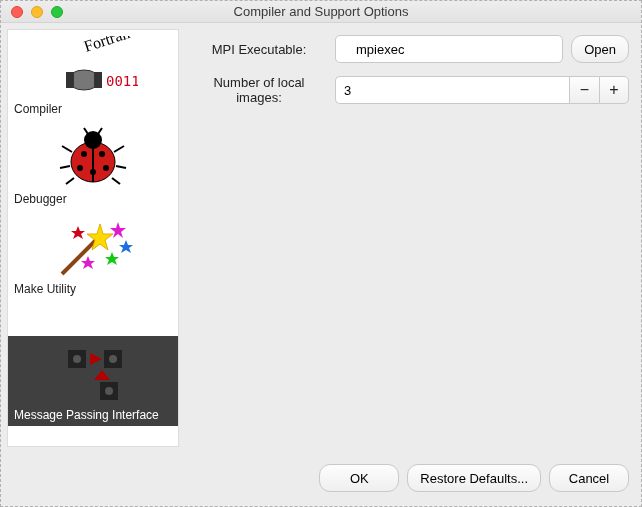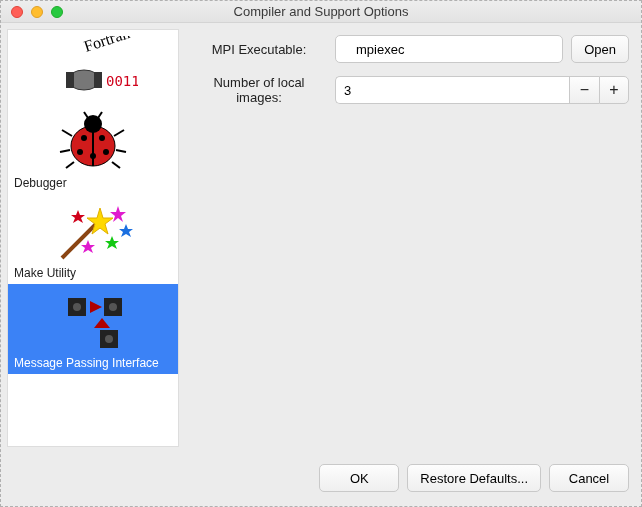--- a/index.html
+++ b/index.html
@@ -54,22 +54,23 @@
     margin: 6px 0 6px 6px;
     border: 1px solid #ddd;
     overflow-y: auto;
   }
   .sb-item {
     padding: 6px 4px 4px 4px;
     font-size: 12px;
     color: #222;
   }
   .sb-item.selected {
-    background: #3b82f6;
+    background: #404040;
     color: #fff;
+    margin-top: 36px;
   }
   .sb-icon {
     height: 64px;
     display: flex;
     align-items: center;
     justify-content: center;
   }
   .sb-icon svg { display: block; }
   .sb-label {
     padding-top: 2px;
@@ -98,21 +99,21 @@
     border: 1px solid #c9c9c9;
     border-radius: 5px;
     padding: 0 20px;
     font-size: 13px;
     background: #fff;
   }
   .btn {
     height: 28px;
     border: 1px solid #c9c9c9;
     background: linear-gradient(#fdfdfd,#efefef);
-    border-radius: 5px;
+    border-radius: 11px;
     font-size: 13px;
     padding: 0 12px;
     cursor: pointer;
   }
   .stepper {
     flex: 1;
     display: flex;
     height: 28px;
   }
   .stepper-input {
@@ -168,20 +169,21 @@
       <div class="sb-item">
         <div class="sb-icon">
           <svg width="90" height="64" viewBox="0 0 90 64">
             <text x="38" y="16" font-family="cursive" font-size="16" fill="#000" transform="rotate(-18 38 16)">Fortran</text>
             <ellipse cx="36" cy="44" rx="16" ry="10" fill="#777" stroke="#333"></ellipse>
             <rect x="18" y="36" width="8" height="16" fill="#333"></rect>
             <rect x="46" y="36" width="8" height="16" fill="#333"></rect>
             <text x="58" y="50" font-family="monospace" font-size="14" fill="#d0021b">0011</text>
           </svg>
         </div>
+        <div class="sb-label">Compiler</div>
       </div>
 
       <div class="sb-item">
         <div class="sb-icon">
           <svg width="90" height="64" viewBox="0 0 90 64">
             <ellipse cx="45" cy="36" rx="22" ry="20" fill="#d01b1b" stroke="#000" stroke-width="1"></ellipse>
             <circle cx="45" cy="14" r="9" fill="#000"></circle>
             <line x1="45" y1="16" x2="45" y2="56" stroke="#000" stroke-width="2"></line>
             <circle cx="36" cy="28" r="3" fill="#000"></circle>
             <circle cx="54" cy="28" r="3" fill="#000"></circle>

